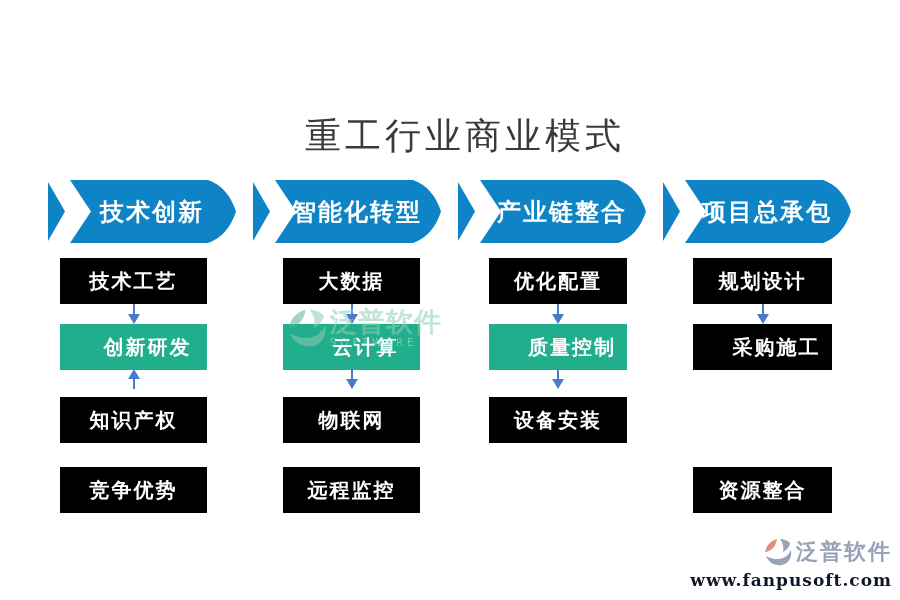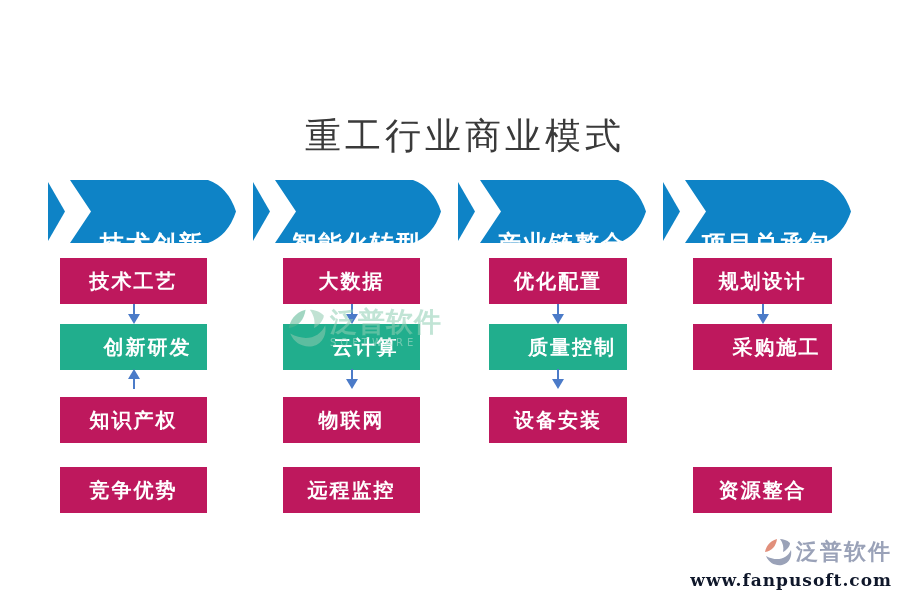--- a/index.html
+++ b/index.html
@@ -11,26 +11,26 @@
     position:absolute;top:96px;left:30px;right:0;
     text-align:center;font-family:"DejaVu Serif","Liberation Serif",serif;
     font-size:36px;font-weight:400;color:#3a3a3a;letter-spacing:4px;margin:16px;
   }
   
   .chev{position:absolute;top:180px;width:206px;height:63px;}
   .chev svg{position:absolute;left:0;top:0;display:block;}
   .chev .chev-label{
     position:absolute;left:28px;right:26px;top:0;height:63px;
     display:flex;align-items:center;justify-content:center;
-    color:#ffffff;font-size:24px;font-weight:bold;letter-spacing:2px;margin-top:32px;
+    color:#ffffff;font-size:24px;font-weight:bold;letter-spacing:2px;
   }
   
   .col{position:absolute;top:258px;height:245px;}
   .box{
-    position:absolute;left:0;right:0;height:46px;background:#be185d;
+    position:absolute;left:0;right:0;height:46px;background:#000000;
     display:flex;align-items:center;justify-content:center;
     color:#ffffff;font-size:20px;font-weight:bold;letter-spacing:2px;
   }
   .box.green{background:#21ae8d;}
   .r1{top:0;} .r2{top:66px;padding-left:28px;} .r3{top:131px;margin-top:8px;} .r4{top:197px;margin-top:12px;}
   .conn{position:absolute;left:50%;transform:translateX(-50%);width:14px;height:20px;}
   .c1{top:46px;} .c2{top:111px;}
   
   .watermark{
     position:absolute;left:286px;top:306px;display:flex;align-items:center;

